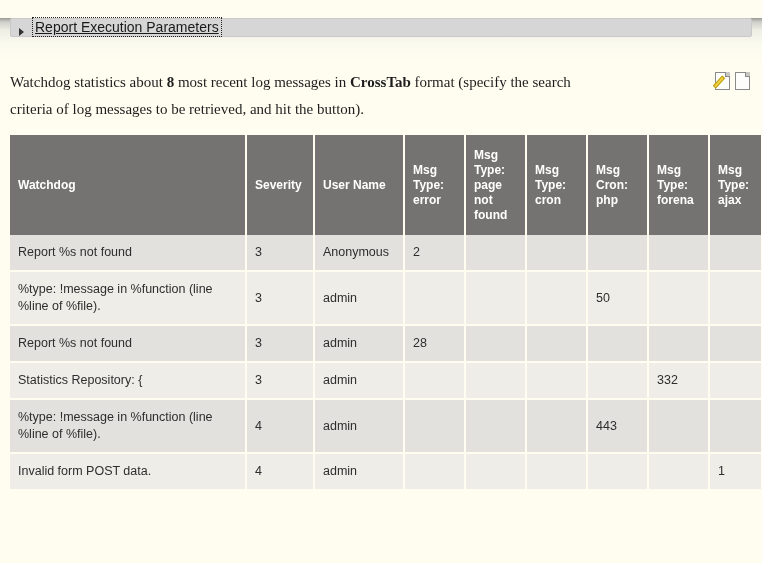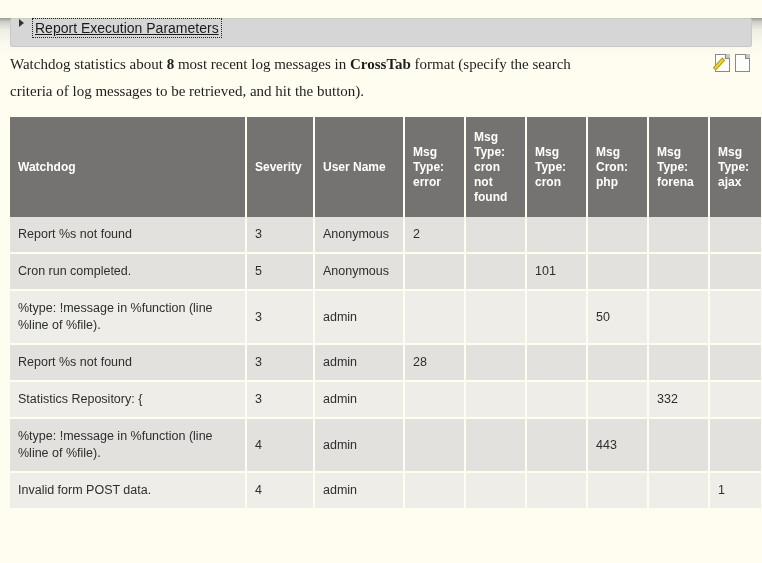--- a/index.html
+++ b/index.html
@@ -40,23 +40,23 @@
     color: #111;
     letter-spacing: 0.2px;
   }
 
   
   .fieldset {
     margin-top: 18px;
     background: #d6d6d6;
     border: 1px solid #c9c9c9;
     border-radius: 2px;
-    height: 29px;
+    height: 19px;
     display: flex;
-    align-items: flex-start;
+    align-items: flex-end;
     padding-left: 8px;
     box-sizing: border-box;
   }
   .fieldset-arrow {
     width: 0;
     height: 0;
     border-left: 5px solid #333;
     border-top: 4px solid transparent;
     border-bottom: 4px solid transparent;
     margin-right: 9px;
@@ -69,21 +69,21 @@
     text-decoration: underline;
     outline: 1px dotted #222;
     padding: 1px 2px;
     cursor: pointer;
     white-space: nowrap;
   }
 
   
   .desc-wrap {
     position: relative;
-    margin-top: 4px;
+    margin-top: 32px;
     padding-right: 60px;
   }
   .desc {
     font-family: "Liberation Serif", serif;
     font-size: 15px;
     line-height: 27px;
     color: #1e1e1e;
     margin: 0;
     max-width: 600px;
   }
@@ -219,50 +219,39 @@
       <col class="c-php">
         <col class="c-for">
         <col class="c-ajax">
     </colgroup>
     <thead>
       <tr>
         <th>Watchdog</th>
         <th>Severity</th>
         <th>User Name</th>
         <th>Msg Type: error</th>
-        <th>Msg Type: cron not found</th>
+        <th>Msg Type: page not found</th>
         <th>Msg Type: cron</th>
         <th>Msg Cron: php</th>
         <th>Msg Type: forena</th>
         <th>Msg Type: ajax</th>
       </tr>
     </thead>
     <tbody>
         <tr class="odd">
           <td>Report %s not found</td>
           <td>3</td>
           <td>Anonymous</td>
           <td class="num">2</td>
           <td class="num"></td>
           <td class="num"></td>
           <td class="num"></td>
           <td class="num"></td>
           <td class="num"></td>
         </tr>
-        <tr class="odd">
-          <td>Cron run completed.</td>
-          <td>5</td>
-          <td>Anonymous</td>
-          <td class="num"></td>
-          <td class="num"></td>
-          <td class="num">101</td>
-          <td class="num"></td>
-          <td class="num"></td>
-          <td class="num"></td>
-        </tr>
         <tr class="even">
           <td>%type: !message in %function (line %line of %file).</td>
           <td>3</td>
           <td>admin</td>
           <td class="num"></td>
           <td class="num"></td>
           <td class="num"></td>
           <td class="num">50</td>
           <td class="num"></td>
           <td class="num"></td>

